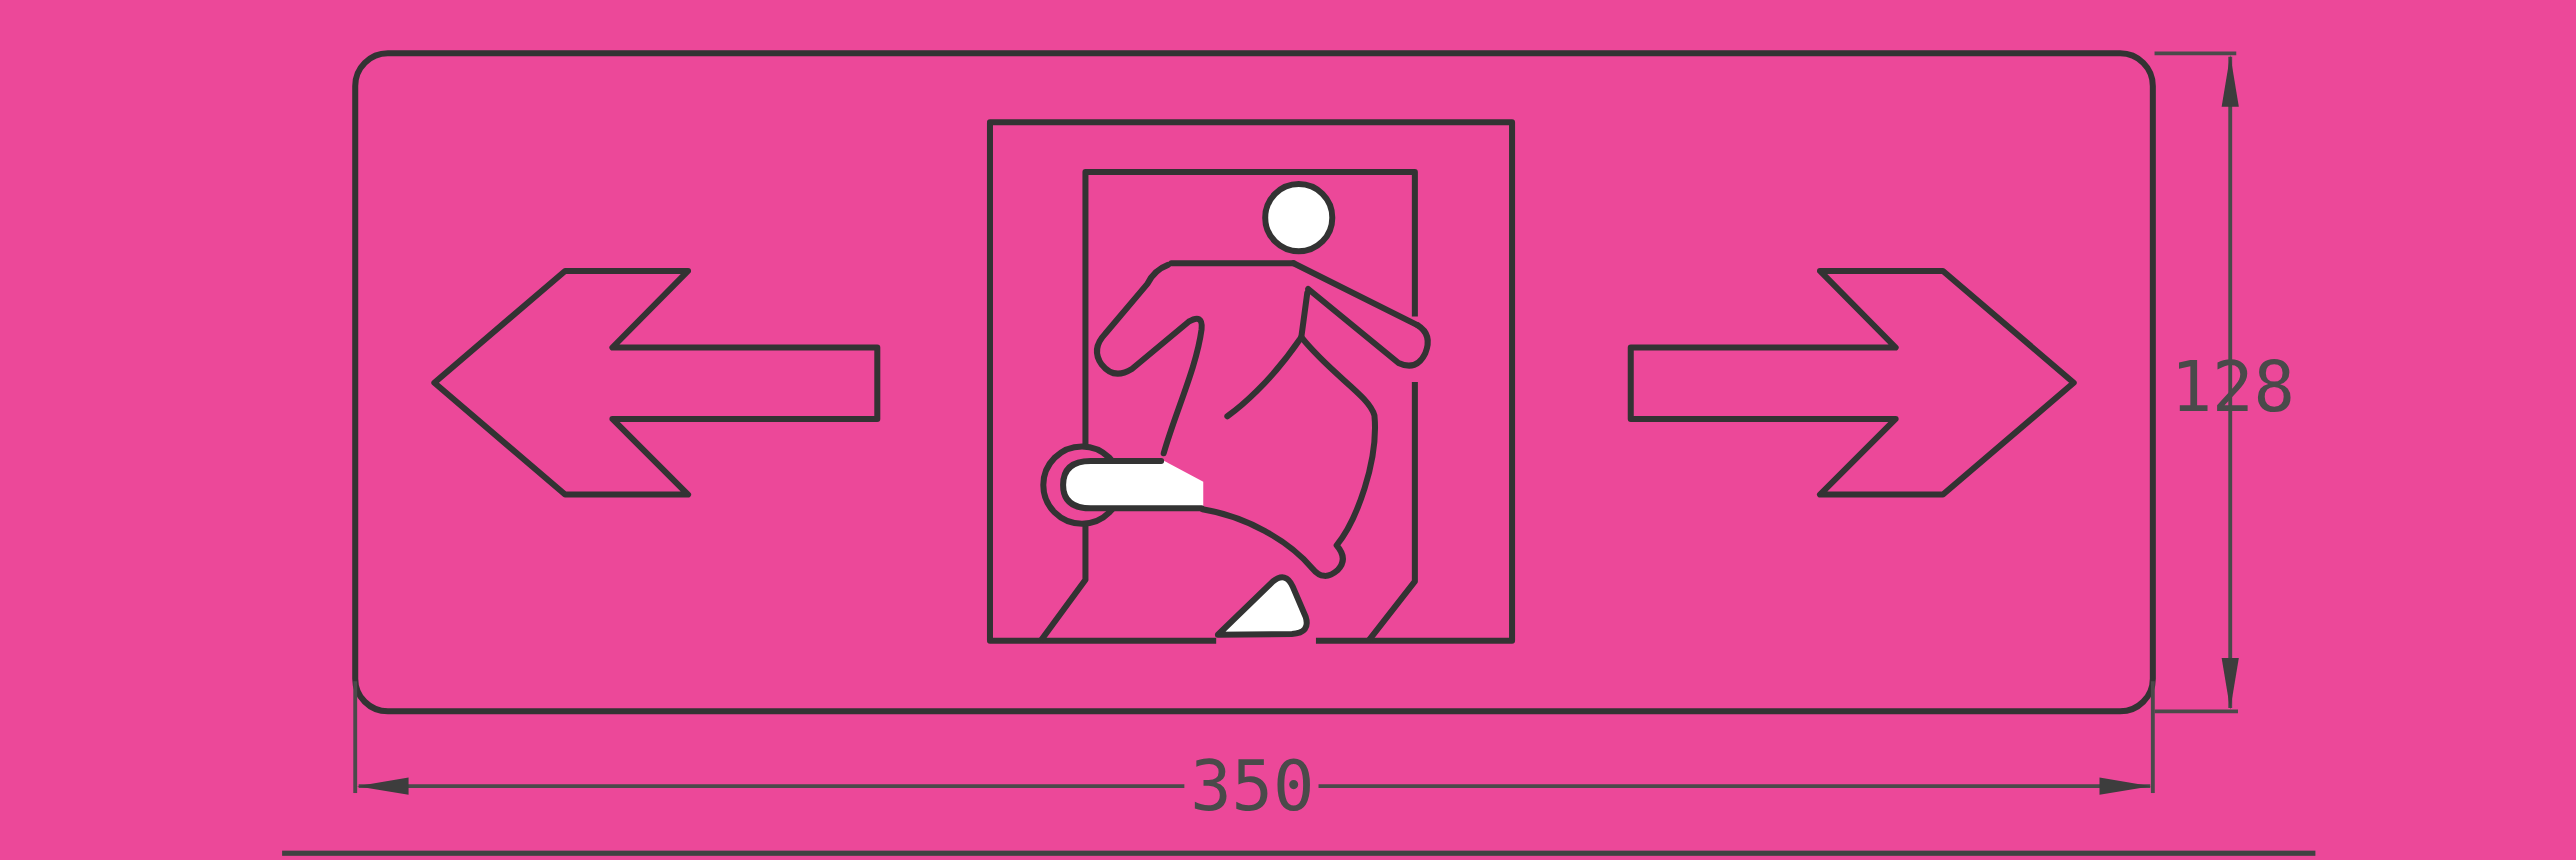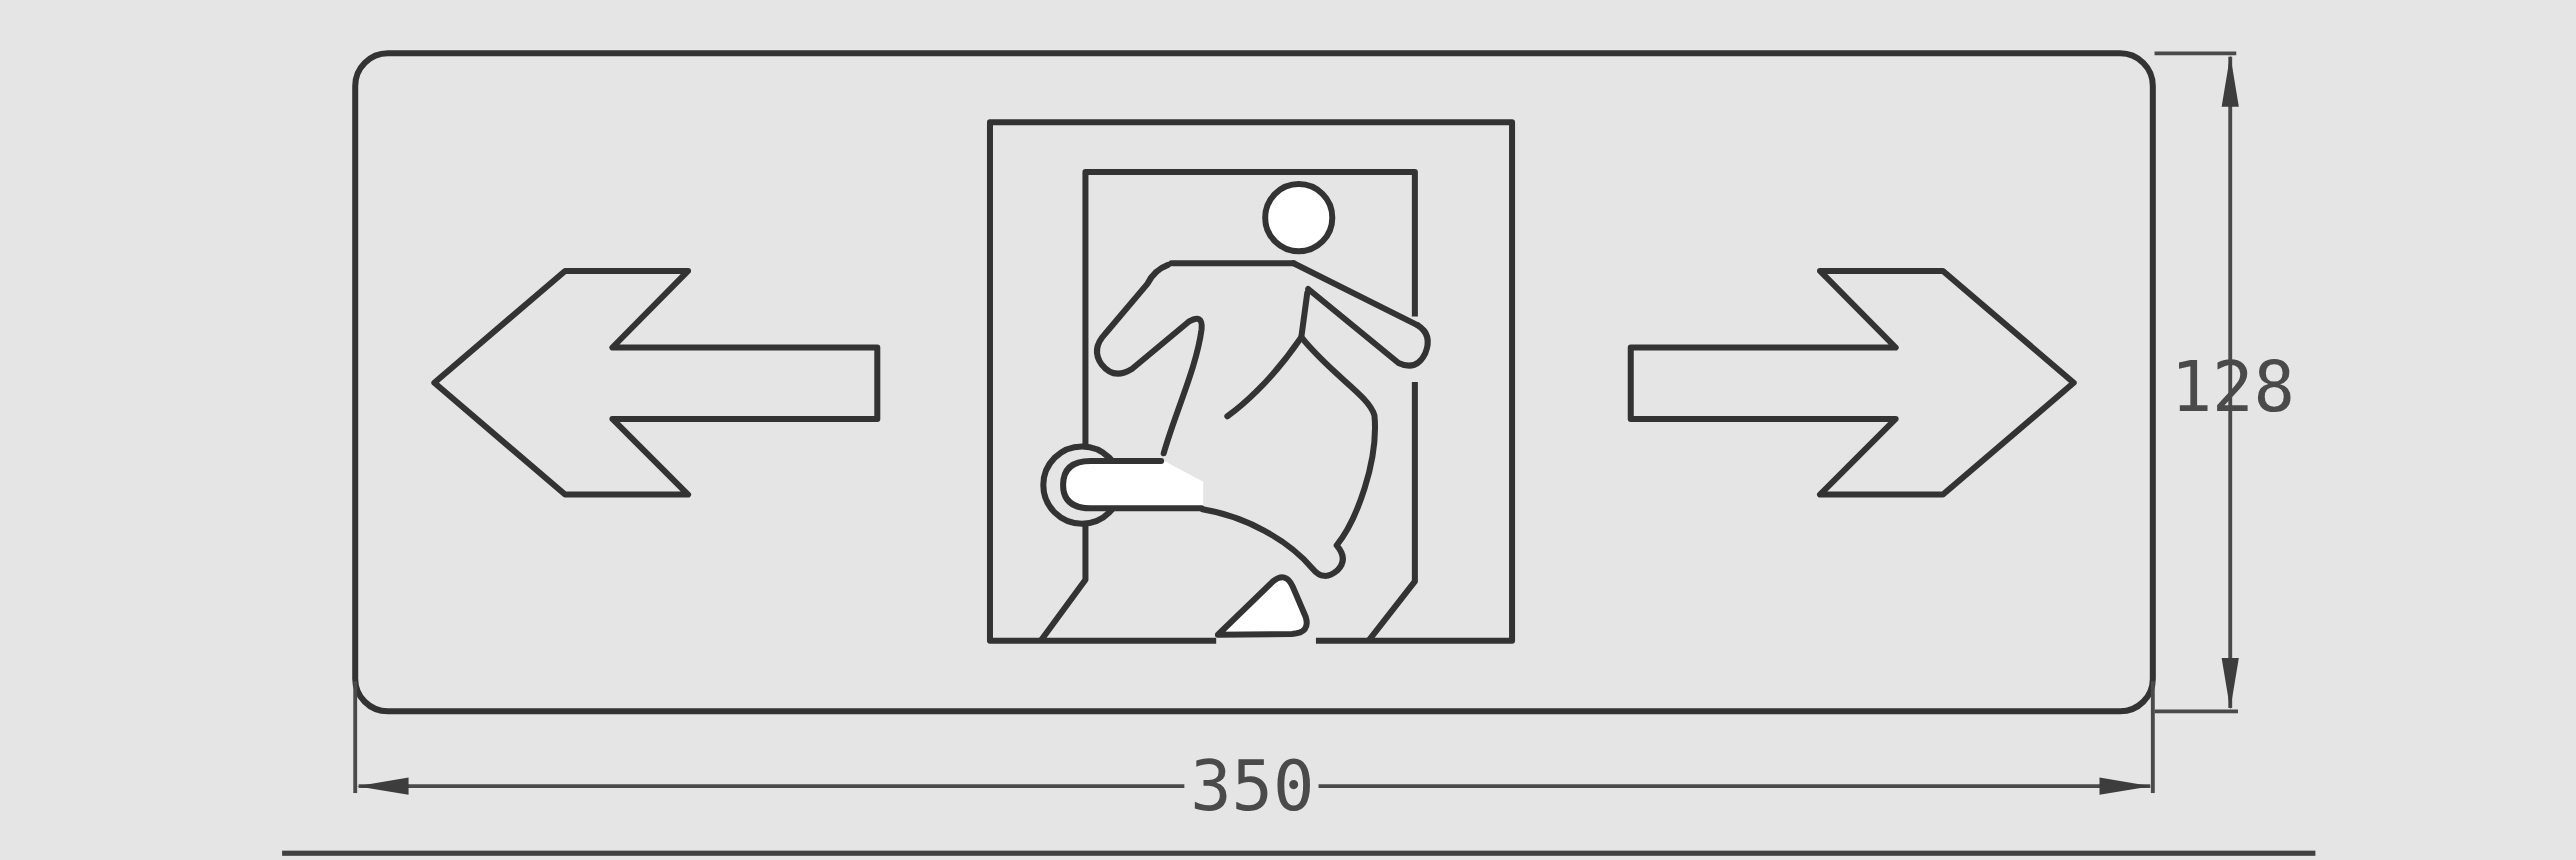--- a/index.html
+++ b/index.html
@@ -8,21 +8,21 @@
     width: 2576px;
     height: 861px;
     background: #ffffff;
     overflow: hidden;
     font-family: "DejaVu Sans Mono", "Liberation Mono", monospace;
   }
   .stage {
     position: relative;
     width: 2576px;
     height: 861px;
-    background: #e5e5e5;
+    background: #ec4899;
   }
   svg { display: block; }
   .outline {
     stroke: #333333;
     stroke-width: 7;
     fill: none;
     stroke-linejoin: round;
   }
   .outline-cap {
     stroke: #333333;

